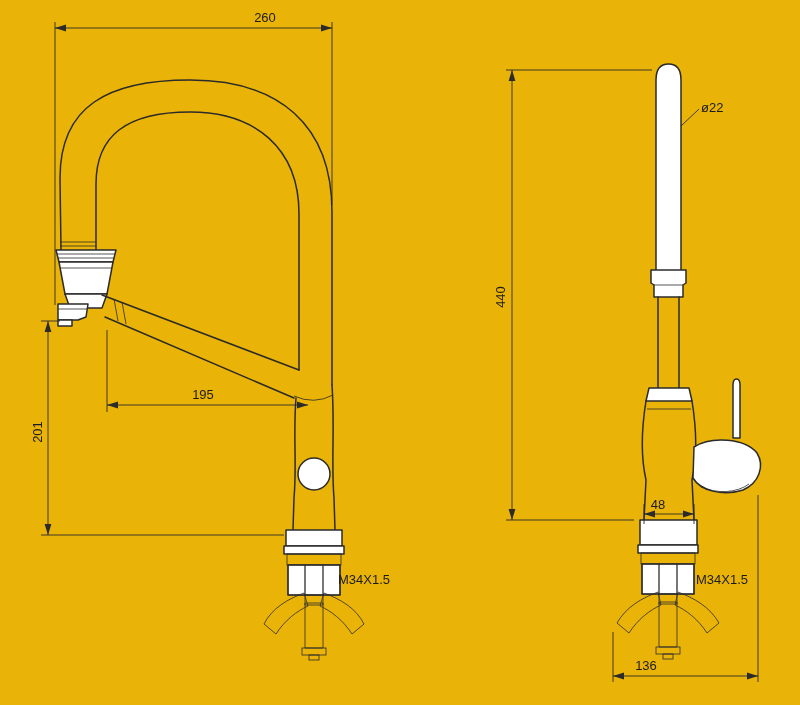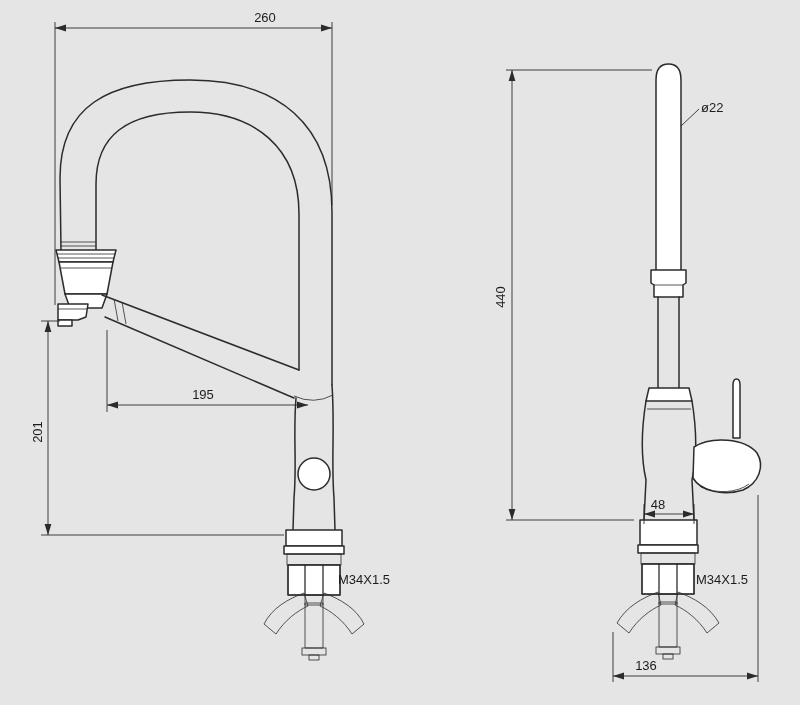--- a/index.html
+++ b/index.html
@@ -1,17 +1,17 @@
 <!DOCTYPE html>
 <html><head>
 <meta charset="utf-8">
 <style>
   html,body{margin:0;padding:0;background:#ffffff;}
   .canvas{
-    width:800px;height:705px;background:#e5e5e5;position:relative;overflow:hidden;
+    width:800px;height:705px;background:#eab308;position:relative;overflow:hidden;
     font-family:"Liberation Sans",sans-serif;
   }
   svg{display:block;}
   .out{stroke:#2b2b2b;stroke-width:1.5;fill:none;stroke-linecap:round;stroke-linejoin:round;}
   .outf{stroke:#2b2b2b;stroke-width:1.5;fill:#ffffff;stroke-linejoin:round;}
   .thin{stroke:#2b2b2b;stroke-width:0.8;fill:none;}
   .dim{stroke:#2b2b2b;stroke-width:0.9;fill:none;}
   .dimtext{font-family:"Liberation Sans",sans-serif;font-size:13px;fill:#1c1c1c;}
 </style>
 </head>

